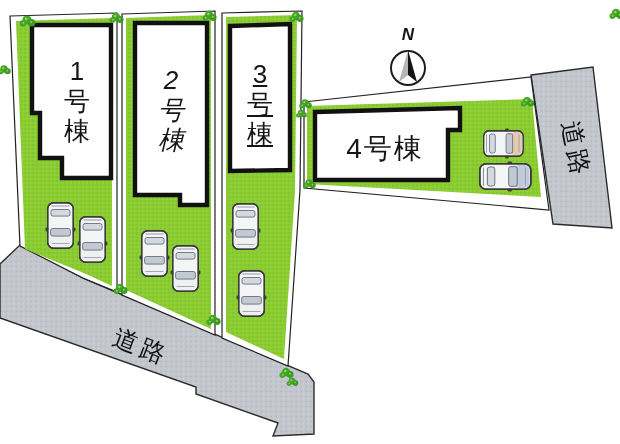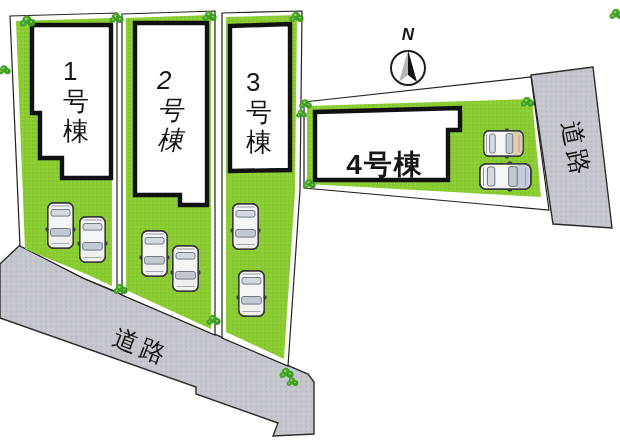--- a/index.html
+++ b/index.html
@@ -15,21 +15,21 @@
     position:absolute;
     color:#161616;
     font-family:"Liberation Sans", sans-serif;
     user-select:none;
     white-space:normal;
   }
   .v{ 
     width:1.08em;
     word-break:break-all;
     line-height:1.16;
-    text-align:left;
+    text-align:center;
     font-size:26px;
   }
   .h4{
     width:106px;
     text-align:center;
     font-size:28px;
     letter-spacing:2px;
   }
   .road-lbl{
     font-size:25px;
@@ -128,20 +128,20 @@
 
     <g>
       <circle cx="408" cy="68" r="17" fill="#ffffff" stroke="#1d1d1d" stroke-width="2"></circle>
       <polygon points="408,50 399,82 408,75" fill="#b6b6b6"></polygon>
       <polygon points="408,50 417,82 408,75" fill="#141414"></polygon>
     </g>
   </svg>
 
   <div class="lbl v" style="left:63px;top:56px;">1号棟</div>
   <div class="lbl v" style="left:157px;top:65px;font-style:italic;">2号棟</div>
-  <div class="lbl v" style="left:246px;top:67px;">3号棟</div>
-  <div class="lbl h4" style="left:332px;top:146px;font-weight:bold;">4号棟</div>
+  <div class="lbl v" style="left:246px;top:59px;text-decoration:underline;">3号棟</div>
+  <div class="lbl h4" style="left:332px;top:130px;">4号棟</div>
 
   <div class="lbl road-lbl" style="left:112px;top:330px;transform:rotate(21deg);">道路</div>
   <div class="lbl road-lbl" style="left:547px;top:133px;transform:rotate(78deg);">道路</div>
 
   <div class="lbl north" style="left:398px;top:25px;">N</div>
 </div>
 
 </body></html>

